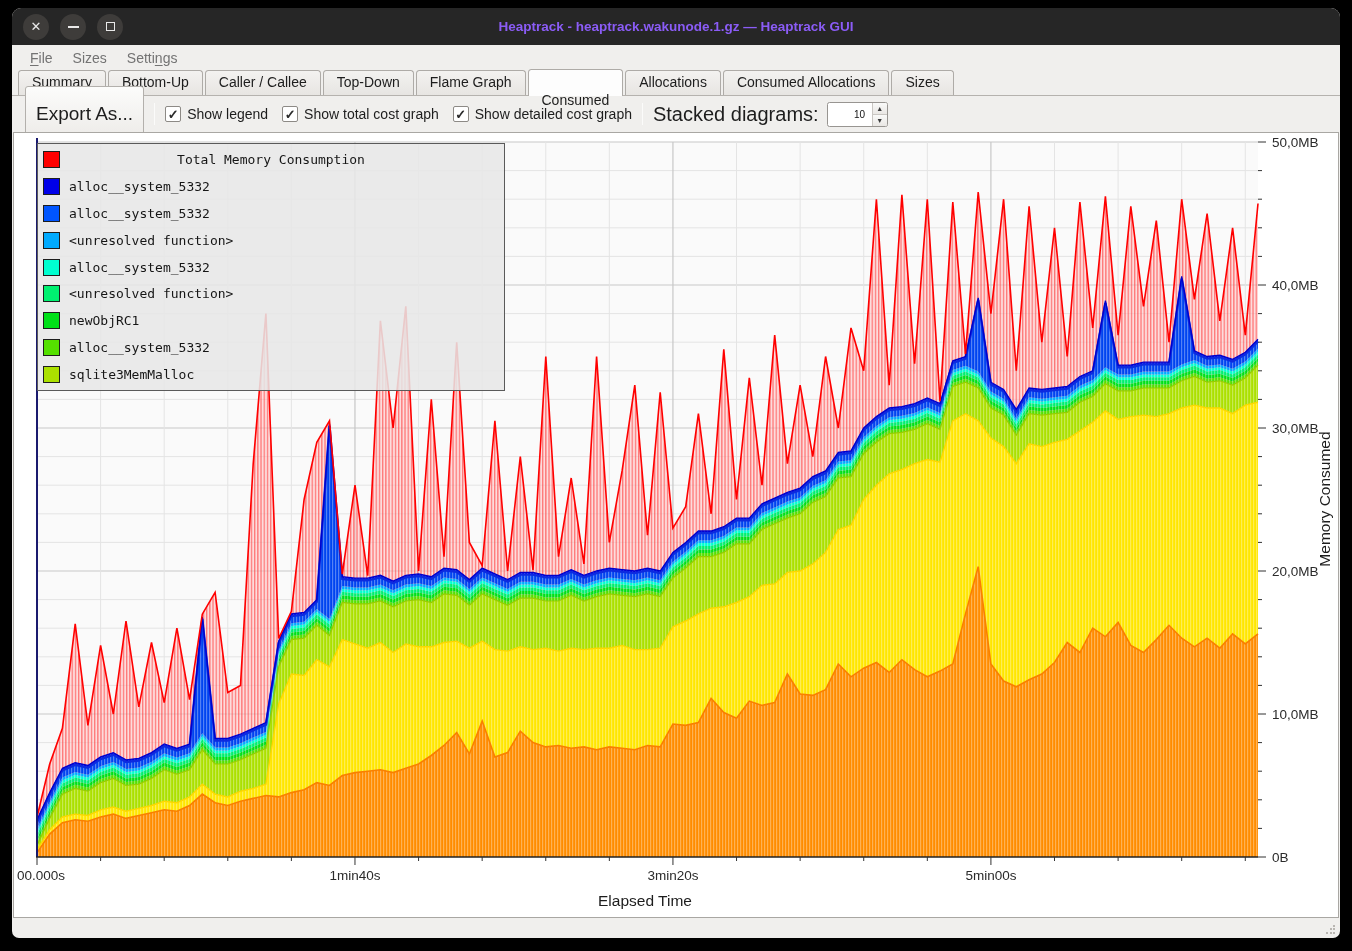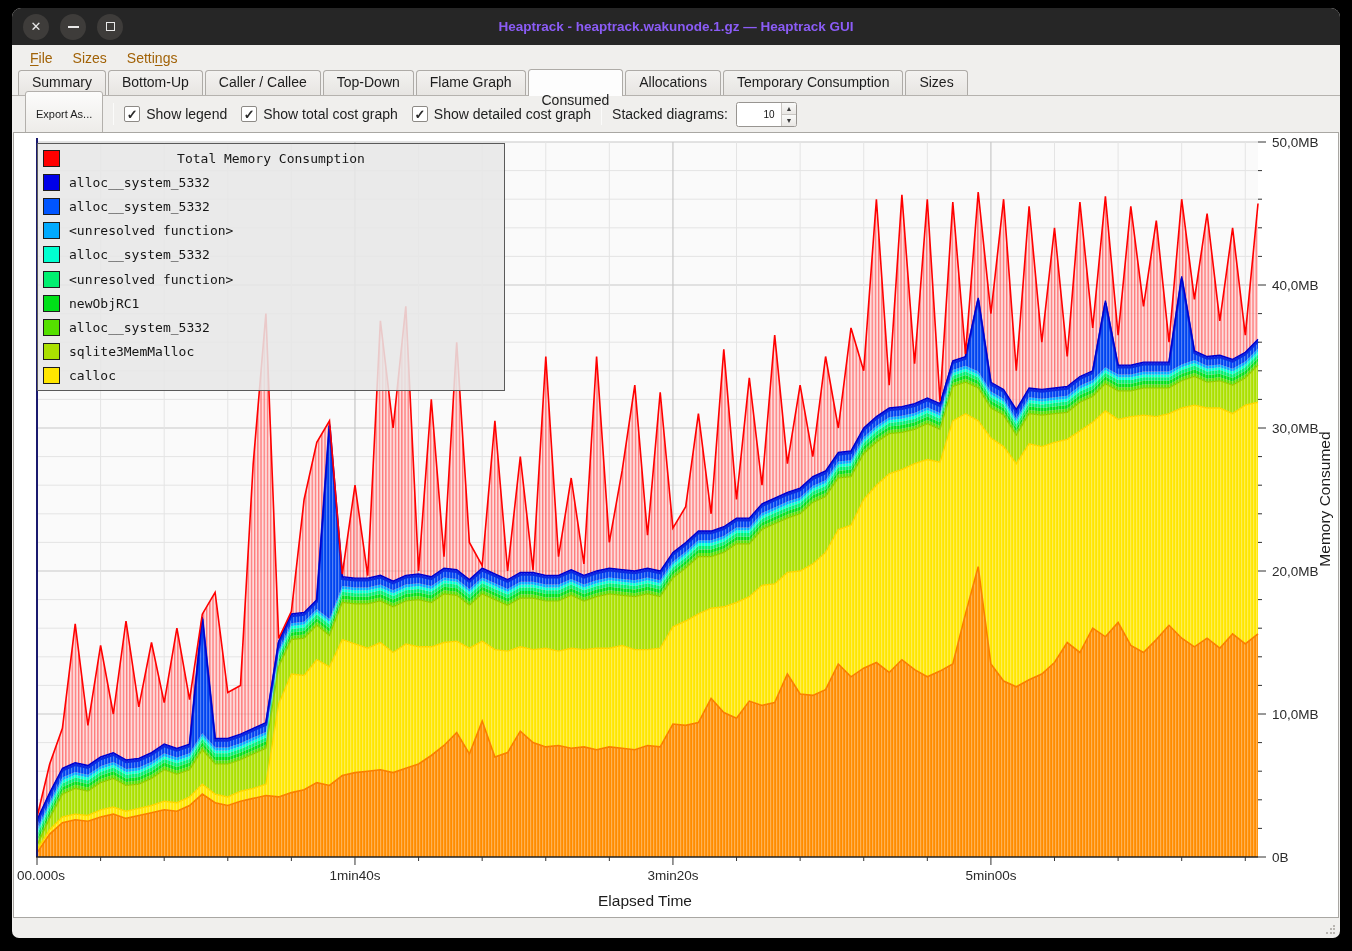--- a/index.html
+++ b/index.html
@@ -12,39 +12,39 @@
   .titlebar { height:37px; background:#262626; display:flex; align-items:center; position:relative; flex:0 0 auto; }
   .winbtns { display:flex; gap:11px; margin-left:11px; }
   .wbtn { width:26px; height:26px; border-radius:50%; background:#3e3c3a; color:#e9e9e9;
           display:flex; align-items:center; justify-content:center; font-size:13px; line-height:1; cursor:default; }
   .wbtn .sq { width:9px; height:9px; border:1.6px solid #e9e9e9; display:block; }
   .wbtn .mn { width:11px; height:2px; background:#e9e9e9; display:block; }
   .title { position:absolute; left:0; right:0; text-align:center; color:#8b5cf6;
            font-weight:bold; font-size:13.5px; pointer-events:none; }
   
   .menubar { height:25px; display:flex; align-items:center; padding-left:9px; gap:2px; flex:0 0 auto; }
-  .menuitem { font-size:14px; color:#a16207; padding:2px 9px; border-radius:3px; }
+  .menuitem { font-size:14px; color:#737373; padding:2px 9px; border-radius:3px; }
   .menuitem u { text-underline-offset:2px; }
   
   .tabbar { height:26px; display:flex; align-items:flex-end; padding-left:6px; flex:0 0 auto;
             border-bottom:1px solid #b5b2ae; }
   .tab { font-size:14px; color:#1d1d1d; background:linear-gradient(#f3f2f0,#e7e5e2);
          border:1px solid #aeaba7; border-bottom:none; border-radius:3.5px 3.5px 0 0;
          padding:3px 13px 4px 13px; margin-right:2px; height:25px; }
   .tab.active { background:#fdfdfd; height:27px; padding-top:22px; position:relative; z-index:2;
                 margin-bottom:-1px; }
   
   .toolbar { height:36px; display:flex; align-items:center; padding-left:13px; gap:8px; flex:0 0 auto; }
-  .btn { font-size:11px; color:#1d1d1d; background:linear-gradient(#fcfcfb,#eceae7);
+  .btn { font-size:19px; color:#1d1d1d; background:linear-gradient(#fcfcfb,#eceae7);
          border:1px solid #b3b0ac; border-radius:3px; padding:16px 10px; }
   .tsep { width:1px; height:22px; background:#d8d6d2; border-right:1px solid #fbfbfa; margin:0 2px; }
   .check { display:flex; align-items:center; gap:6px; font-size:14px; color:#1d1d1d; }
   .cbox { width:16px; height:16px; background:#fff; border:1px solid #8d8a86; border-radius:2px;
           display:flex; align-items:center; justify-content:center; font-size:13px; font-weight:bold; color:#2a2a2a; }
-  .spinlabel { font-size:14px; color:#1d1d1d; }
+  .spinlabel { font-size:20px; color:#1d1d1d; }
   .spin { display:flex; height:25px; border:1px solid #989591; border-radius:2.5px; background:#fff; overflow:hidden; }
   .spinval { width:24px; display:flex; align-items:center; justify-content:center; font-size:10px; color:#111;margin-left:20px; }
   .spinarrows { width:15px; display:flex; flex-direction:column; border-left:1px solid #c9c6c2; }
   .spinarrows div { flex:1; display:flex; align-items:center; justify-content:center;
                     font-size:7px; color:#3a3a3a; background:linear-gradient(#fafaf9,#e9e7e4); }
   .spinarrows div:first-child { border-bottom:1px solid #c9c6c2; }
   
   .chart-area { flex:1 1 auto; margin:0 1px; background:#fff; border:1px solid #a9a7a3;
                 position:relative; overflow:hidden; }
   .chart-area svg { display:block; }
@@ -93,21 +93,21 @@
     </div>
 
   <div class="tabbar" id="tabbar">
       <div class="tab">Summary</div>
       <div class="tab">Bottom-Up</div>
       <div class="tab">Caller / Callee</div>
       <div class="tab">Top-Down</div>
       <div class="tab">Flame Graph</div>
       <div class="tab active">Consumed</div>
       <div class="tab">Allocations</div>
-      <div class="tab">Temporary Consumption</div>
+      <div class="tab">Consumed Allocations</div>
       <div class="tab">Sizes</div>
     </div>
 
   <div class="toolbar">
     <button class="btn">Export As...</button>
     <div class="tsep"></div>
     <span id="checks" style="display:flex;align-items:center;gap:14px;">
         <span class="check">
           <span class="cbox">✓</span>
           <span>Show legend</span>
@@ -308,24 +308,20 @@
           <span class="llabel">newObjRC1</span>
         </div>
         <div class="lrow">
           <span class="lswatch" style="background: rgb(85, 224, 0);"></span>
           <span class="llabel">alloc__system_5332</span>
         </div>
         <div class="lrow">
           <span class="lswatch" style="background: rgb(171, 224, 0);"></span>
           <span class="llabel">sqlite3MemMalloc</span>
         </div>
-        <div class="lrow">
-          <span class="lswatch" style="background: rgb(255, 230, 0);"></span>
-          <span class="llabel">calloc</span>
-        </div>
       </div>
   </div>
 
   <div class="bottomstrip">
     <div class="grip"></div>
   </div>
 
 </div>
 
 </body></html>

